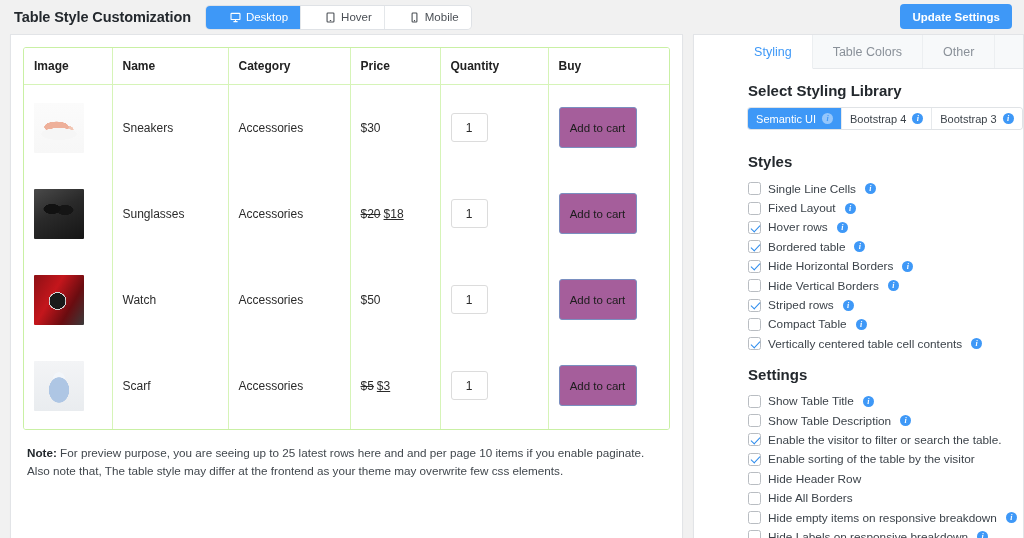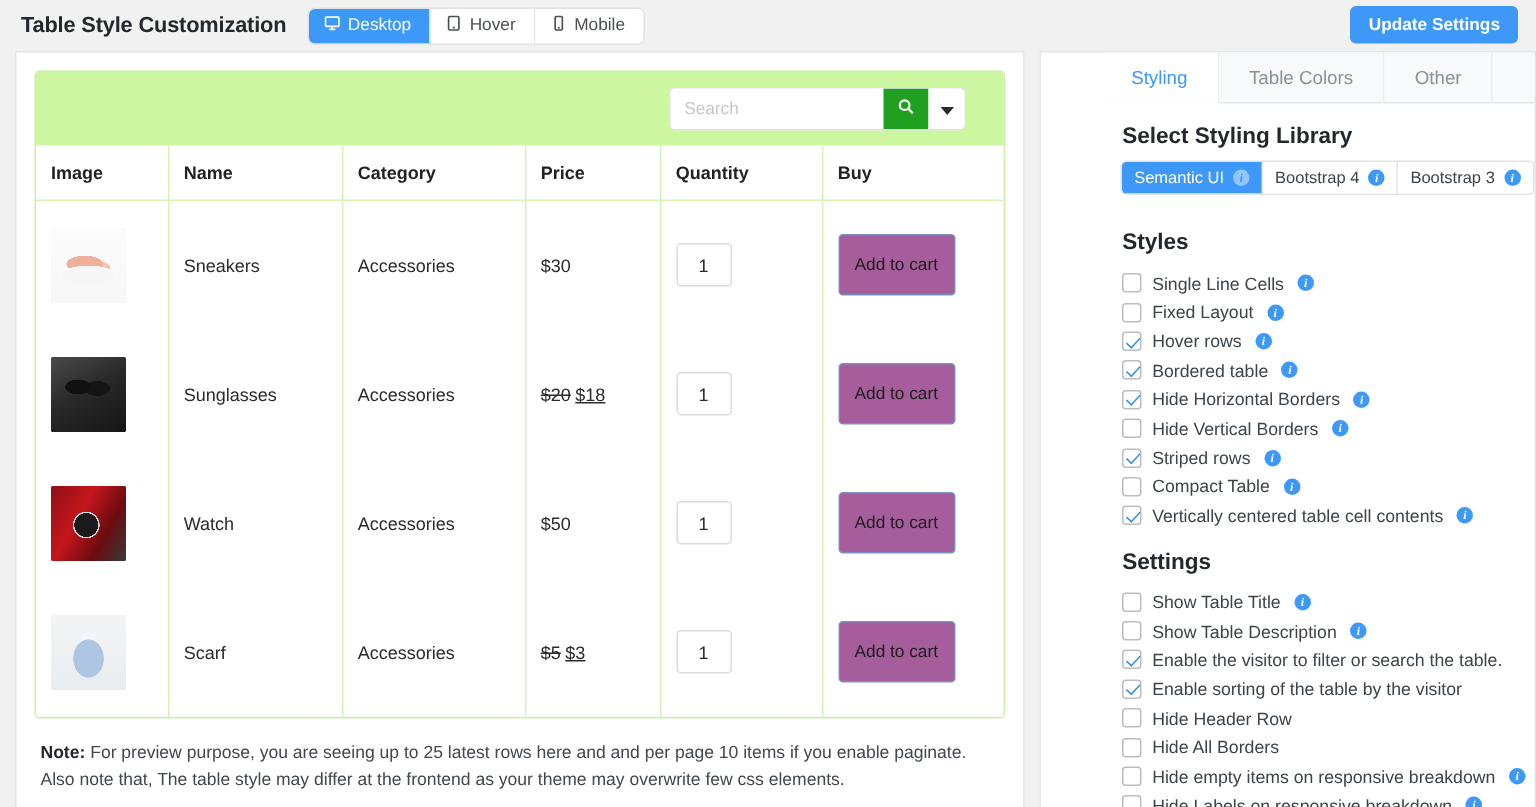--- a/index.html
+++ b/index.html
@@ -29,22 +29,23 @@
   }
   .device-group {
     display: flex;
     margin-left: 15px;
     border-radius: 4px;
     overflow: hidden;
     box-shadow: 0 0 0 1px #dfe2e6;
   }
   .device-btn {
     display: flex;
+    align-items: center;
     gap: 5px;
-    padding: 4px 12px 4px 10px;
+    padding: 4px 12px 4px 24px;
     background: #fff;
     font-size: 11.5px;
     color: #4a4f55;
     border-right: 1px solid #e4e7ea;
     cursor: pointer;
     height: 23px;
     line-height: 15px;
     white-space: nowrap;
   }
   .device-btn:last-child { border-right: none; }
@@ -364,40 +365,20 @@
 
   <button class="update-btn">Update Settings</button>
 </div>
 
 <div class="body-wrap">
 
   <div class="preview">
 
     <div class="table-wrap">
 
-      <div class="table-topbar">
-        <div class="search-group">
-          <input class="search-input" type="text" placeholder="Search" style="">
-          <button class="search-go">
-            <span>
-              <svg width="12" height="12" viewBox="0 0 16 16" fill="none" stroke="#ffffff" stroke-width="2">
-                <circle cx="6.8" cy="6.8" r="4.3"></circle>
-                  <path d="M10 10l4 4"></path>
-              </svg>
-            </span>
-          </button>
-          <div class="search-caret">
-            <span>
-              <svg width="9" height="6" viewBox="0 0 10 6">
-                  <path d="M0 0h10L5 6z" fill="#2b2b2b"></path>
-                </svg>
-            </span>
-          </div>
-        </div>
-      </div>
 
       <table class="preview-table">
         <thead>
           <tr>
             <th class="col-image">Image</th>
             <th class="col-name">Name</th>
             <th class="col-cat">Category</th>
             <th class="col-price">Price</th>
             <th class="col-qty">Quantity</th>
             <th>Buy</th>

